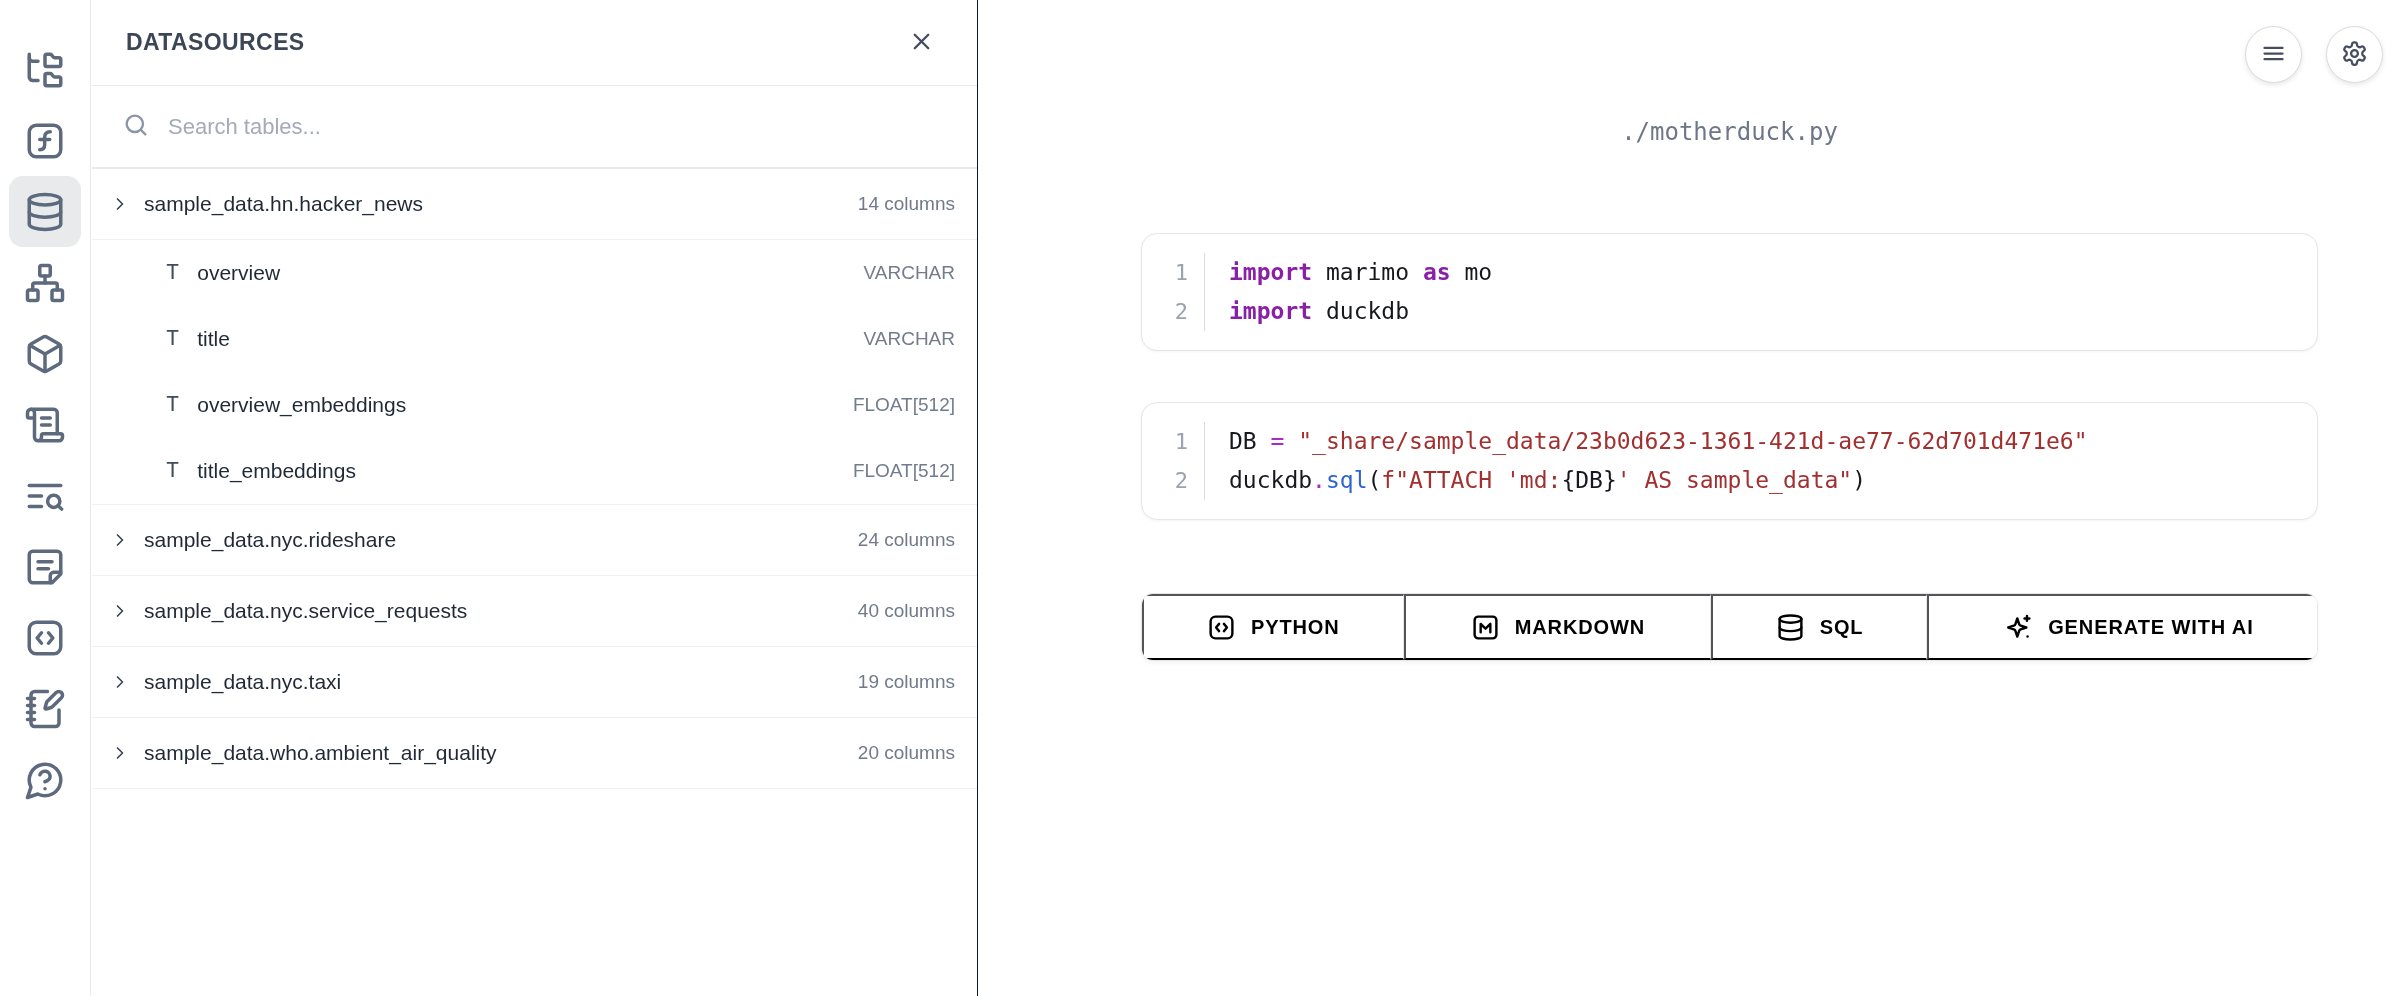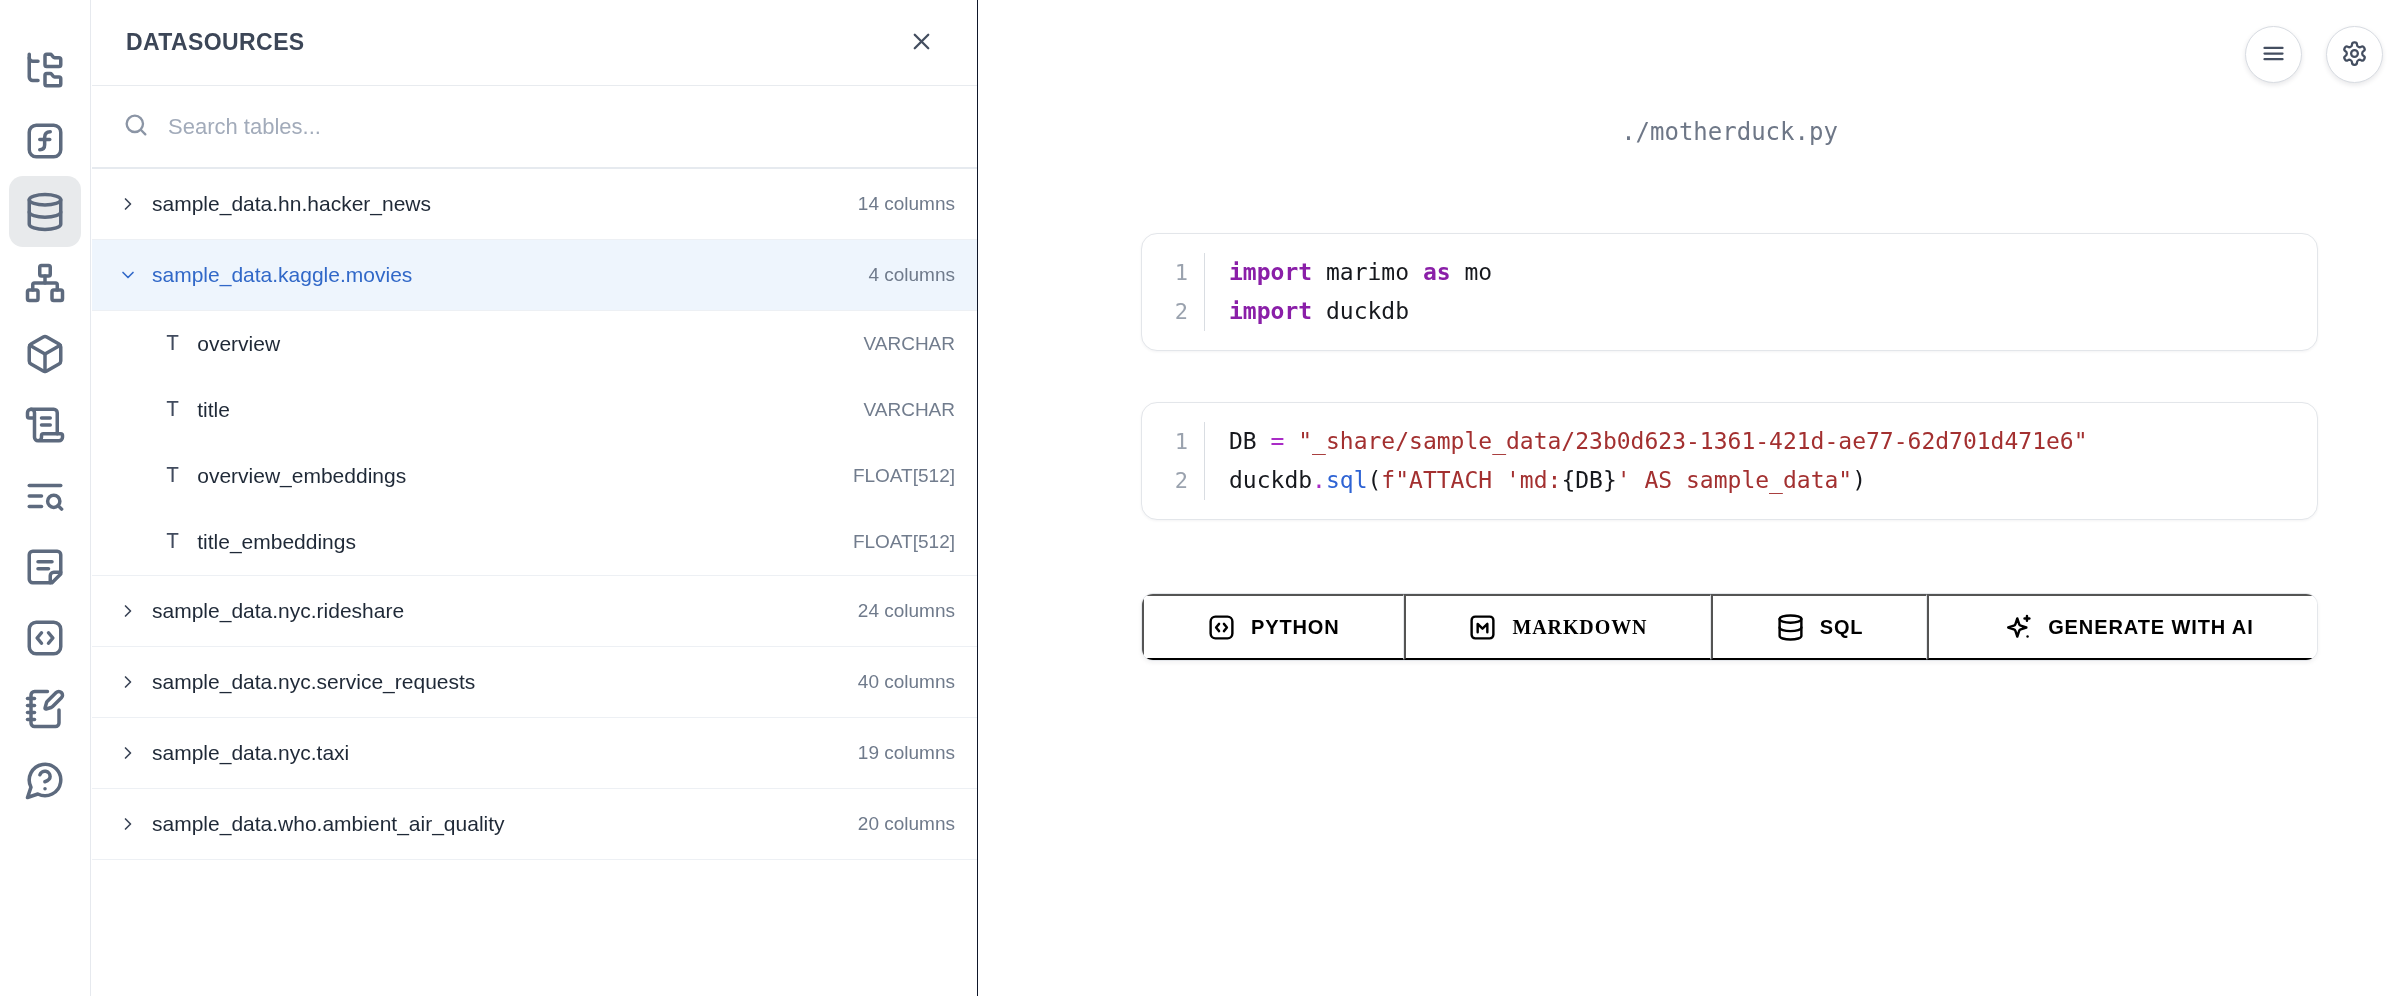--- a/index.html
+++ b/index.html
@@ -20,21 +20,21 @@
   .panel-title { font-size:23px; font-weight:700; color:#3c4657; letter-spacing:.4px; }
   .close-btn { margin-left:auto; width:44px; height:44px; display:flex; align-items:center; justify-content:center;
                color:#434d5f; cursor:pointer; background:none; border:none; }
   .close-btn svg { width:27px; height:27px; }
 
   .search-row { height:83px; border-bottom:2px solid #e6eaef; display:flex; align-items:center; padding:0 30px; gap:18px; }
   .search-row svg { width:28px; height:28px; color:#8b95a5; flex:none; }
   .search-input { border:none; outline:none; flex:1; font-size:22px; color:#2a3342; font-family:"Liberation Sans",sans-serif; background:transparent; }
   .search-input::placeholder { color:#a2abba; }
 
-  .table-row { height:71px; display:flex; align-items:center; padding:0 22px 0 26px; border-bottom:1px solid #edf0f4; cursor:pointer; }
+  .table-row { height:71px; display:flex; align-items:center; padding:0 22px 0 18px; border-bottom:1px solid #edf0f4; cursor:pointer; }
   .table-row .chev { width:20px; height:20px; margin-right:14px; color:#3a4456; flex:none; display:flex; align-items:center; }
   .table-row .chev svg { width:20px; height:20px; }
   .tname { font-size:21px; color:#1f2937; }
   .tmeta { margin-left:auto; font-size:19px; color:#6f7a8b; }
   .table-row.selected { background:#eef5fd; }
   .table-row.selected .tname, .table-row.selected .chev { color:#3168c8; }
 
   .sub-list { border-bottom:1px solid #edf0f4; }
   .sub-row { height:66px; display:flex; align-items:center; padding:0 22px 0 74px; cursor:pointer; }
   .type-ic { font-family:"Liberation Mono", monospace; font-size:22px; color:#414b5e; margin-right:18px; flex:none; }
@@ -211,29 +211,20 @@
     <div id="table-list">
         <div class="table-row">
           <span class="chev">
             <svg viewBox="0 0 24 24" fill="none" stroke="currentColor" stroke-width="2" stroke-linecap="round" stroke-linejoin="round">
               <path d="m9 6 6 6-6 6"></path>
             </svg>
           </span>
           <span class="tname">sample_data.hn.hacker_news</span>
           <span class="tmeta">14 columns</span>
         </div>
-        <div class="table-row selected">
-          <span class="chev">
-            <svg viewBox="0 0 24 24" fill="none" stroke="currentColor" stroke-width="2" stroke-linecap="round" stroke-linejoin="round">
-              <path d="m6 9 6 6 6-6"></path>
-            </svg>
-          </span>
-          <span class="tname">sample_data.kaggle.movies</span>
-          <span class="tmeta">4 columns</span>
-        </div>
         <div class="sub-list">
           <div class="sub-row">
             <span class="type-ic">T</span>
             <span class="cname">overview</span>
             <span class="ctype">VARCHAR</span>
           </div>
           <div class="sub-row">
             <span class="type-ic">T</span>
             <span class="cname">title</span>
             <span class="ctype">VARCHAR</span>
@@ -333,21 +324,21 @@
           <button class="add-btn" style="flex: 264 0 0px;">
             <span style="display: flex;">
               <svg viewBox="0 0 24 24" fill="none" stroke="currentColor" stroke-width="2" stroke-linecap="round" stroke-linejoin="round">
                 <rect x="3" y="3" width="18" height="18" rx="4"></rect>
                 <path d="m10 9-2.5 3L10 15"></path>
                 <path d="m14 9 2.5 3L14 15"></path>
               </svg>
             </span>
             <span>PYTHON</span>
           </button>
-          <button class="add-btn" style="flex: 311 0 0px; font-family: Liberation Serif, serif;">
+          <button class="add-btn" style="flex: 311 0 0px;">
             <span style="display: flex;">
               <svg viewBox="0 0 24 24" fill="none" stroke="currentColor" stroke-width="2" stroke-linecap="round" stroke-linejoin="round">
                 <rect x="3" y="3" width="18" height="18" rx="3"></rect>
                 <path d="M8 16V9l4 4 4-4v7"></path>
               </svg>
             </span>
             <span>MARKDOWN</span>
           </button>
           <button class="add-btn" style="flex: 217 0 0px;">
             <span style="display: flex;">

